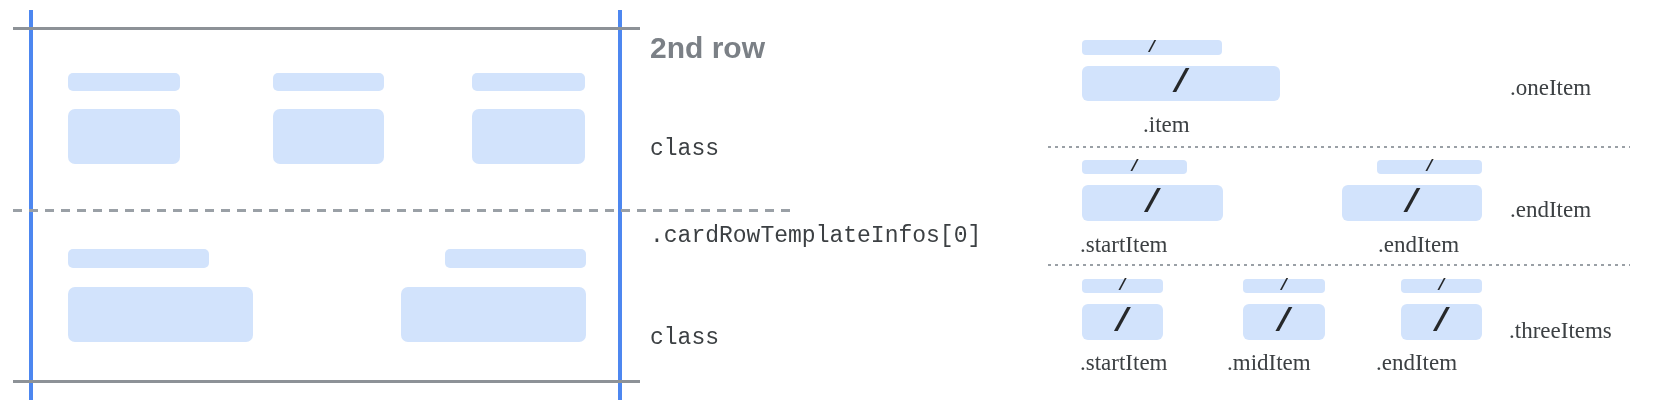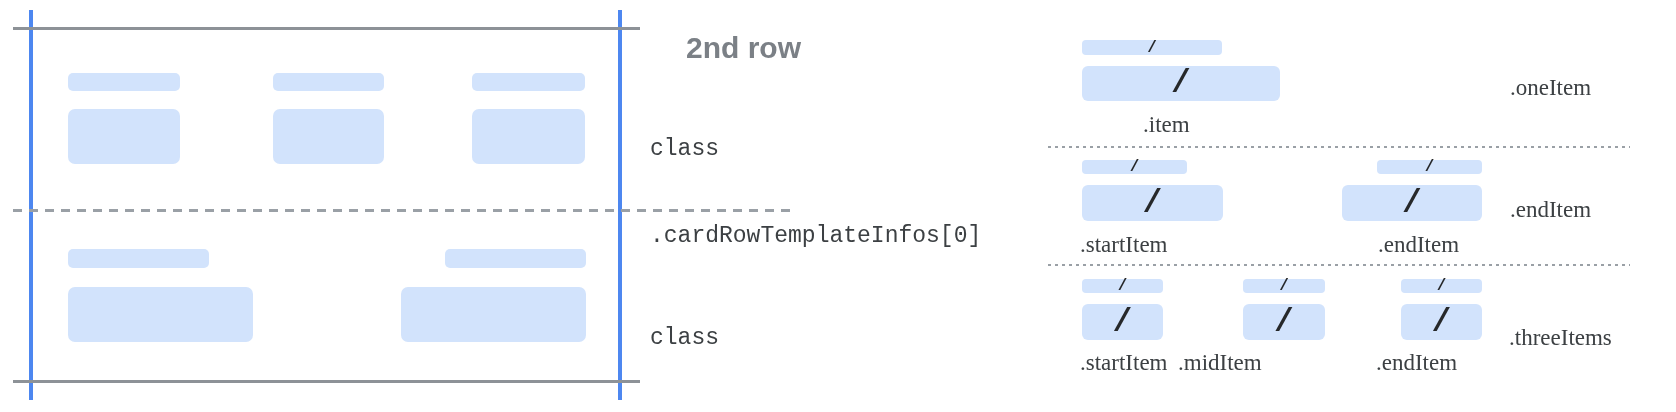--- a/index.html
+++ b/index.html
@@ -10,21 +10,21 @@
   .vline{position:absolute;top:10px;height:390px;width:4px;background:#4d87f0;}
   .hline{position:absolute;left:13px;width:627px;height:3px;background:#8d9297;}
   .dashline{position:absolute;left:13px;top:209px;width:780px;height:3px;
             background:repeating-linear-gradient(90deg,#9aa0a6 0 9px,transparent 9px 16px);}
   .bar{position:absolute;background:#d2e3fc;}
   .sm{border-radius:5px;}
   .bg{border-radius:7px;}
 
   
   .row-title{position:absolute;left:650px;font-weight:bold;font-size:30px;line-height:34px;
-             color:#7b8086;letter-spacing:0;margin-left:36px;}
+             color:#7b8086;letter-spacing:0;}
   .codeblock{position:absolute;left:650px;font-family:"Liberation Mono","DejaVu Sans Mono",monospace;
              font-size:23px;line-height:29px;color:#3c4043;white-space:pre;}
 
   
   .dotline{position:absolute;left:1048px;width:582px;height:2px;
            background:repeating-linear-gradient(90deg,#9aa0a6 0 3px,transparent 3px 7px);}
   .ibar{position:absolute;background:#d2e3fc;display:flex;align-items:center;justify-content:center;}
   .ibar.sm2{border-radius:4px;}
   .ibar.bg2{border-radius:6px;}
   .slash-sm{font-family:"Liberation Mono","DejaVu Sans Mono",monospace;font-weight:bold;
@@ -118,18 +118,18 @@
     <div class="ibar bg2" style="left:1243px;top:304px;width:82px;height:36px;">
       <span class="slash-bg">/</span>
     </div>
     <div class="ibar sm2" style="left:1401px;top:279px;width:81px;height:14px;">
       <span class="slash-sm">/</span>
     </div>
     <div class="ibar bg2" style="left:1401px;top:304px;width:81px;height:36px;">
       <span class="slash-bg">/</span>
     </div>
     <div class="mlabel" style="left:1080px;top:349px;">.startItem</div>
-    <div class="mlabel" style="left:1178px;top:349px;">.midItem</div>
+    <div class="mlabel" style="left:1227px;top:349px;">.midItem</div>
     <div class="mlabel" style="left:1376px;top:349px;">.endItem</div>
-    <div class="mlabel" style="left:1509px;top:324px;">.threeItems</div>
+    <div class="mlabel" style="left:1509px;top:317px;">.threeItems</div>
   </div>
 
 </div>
 
 </body></html>

